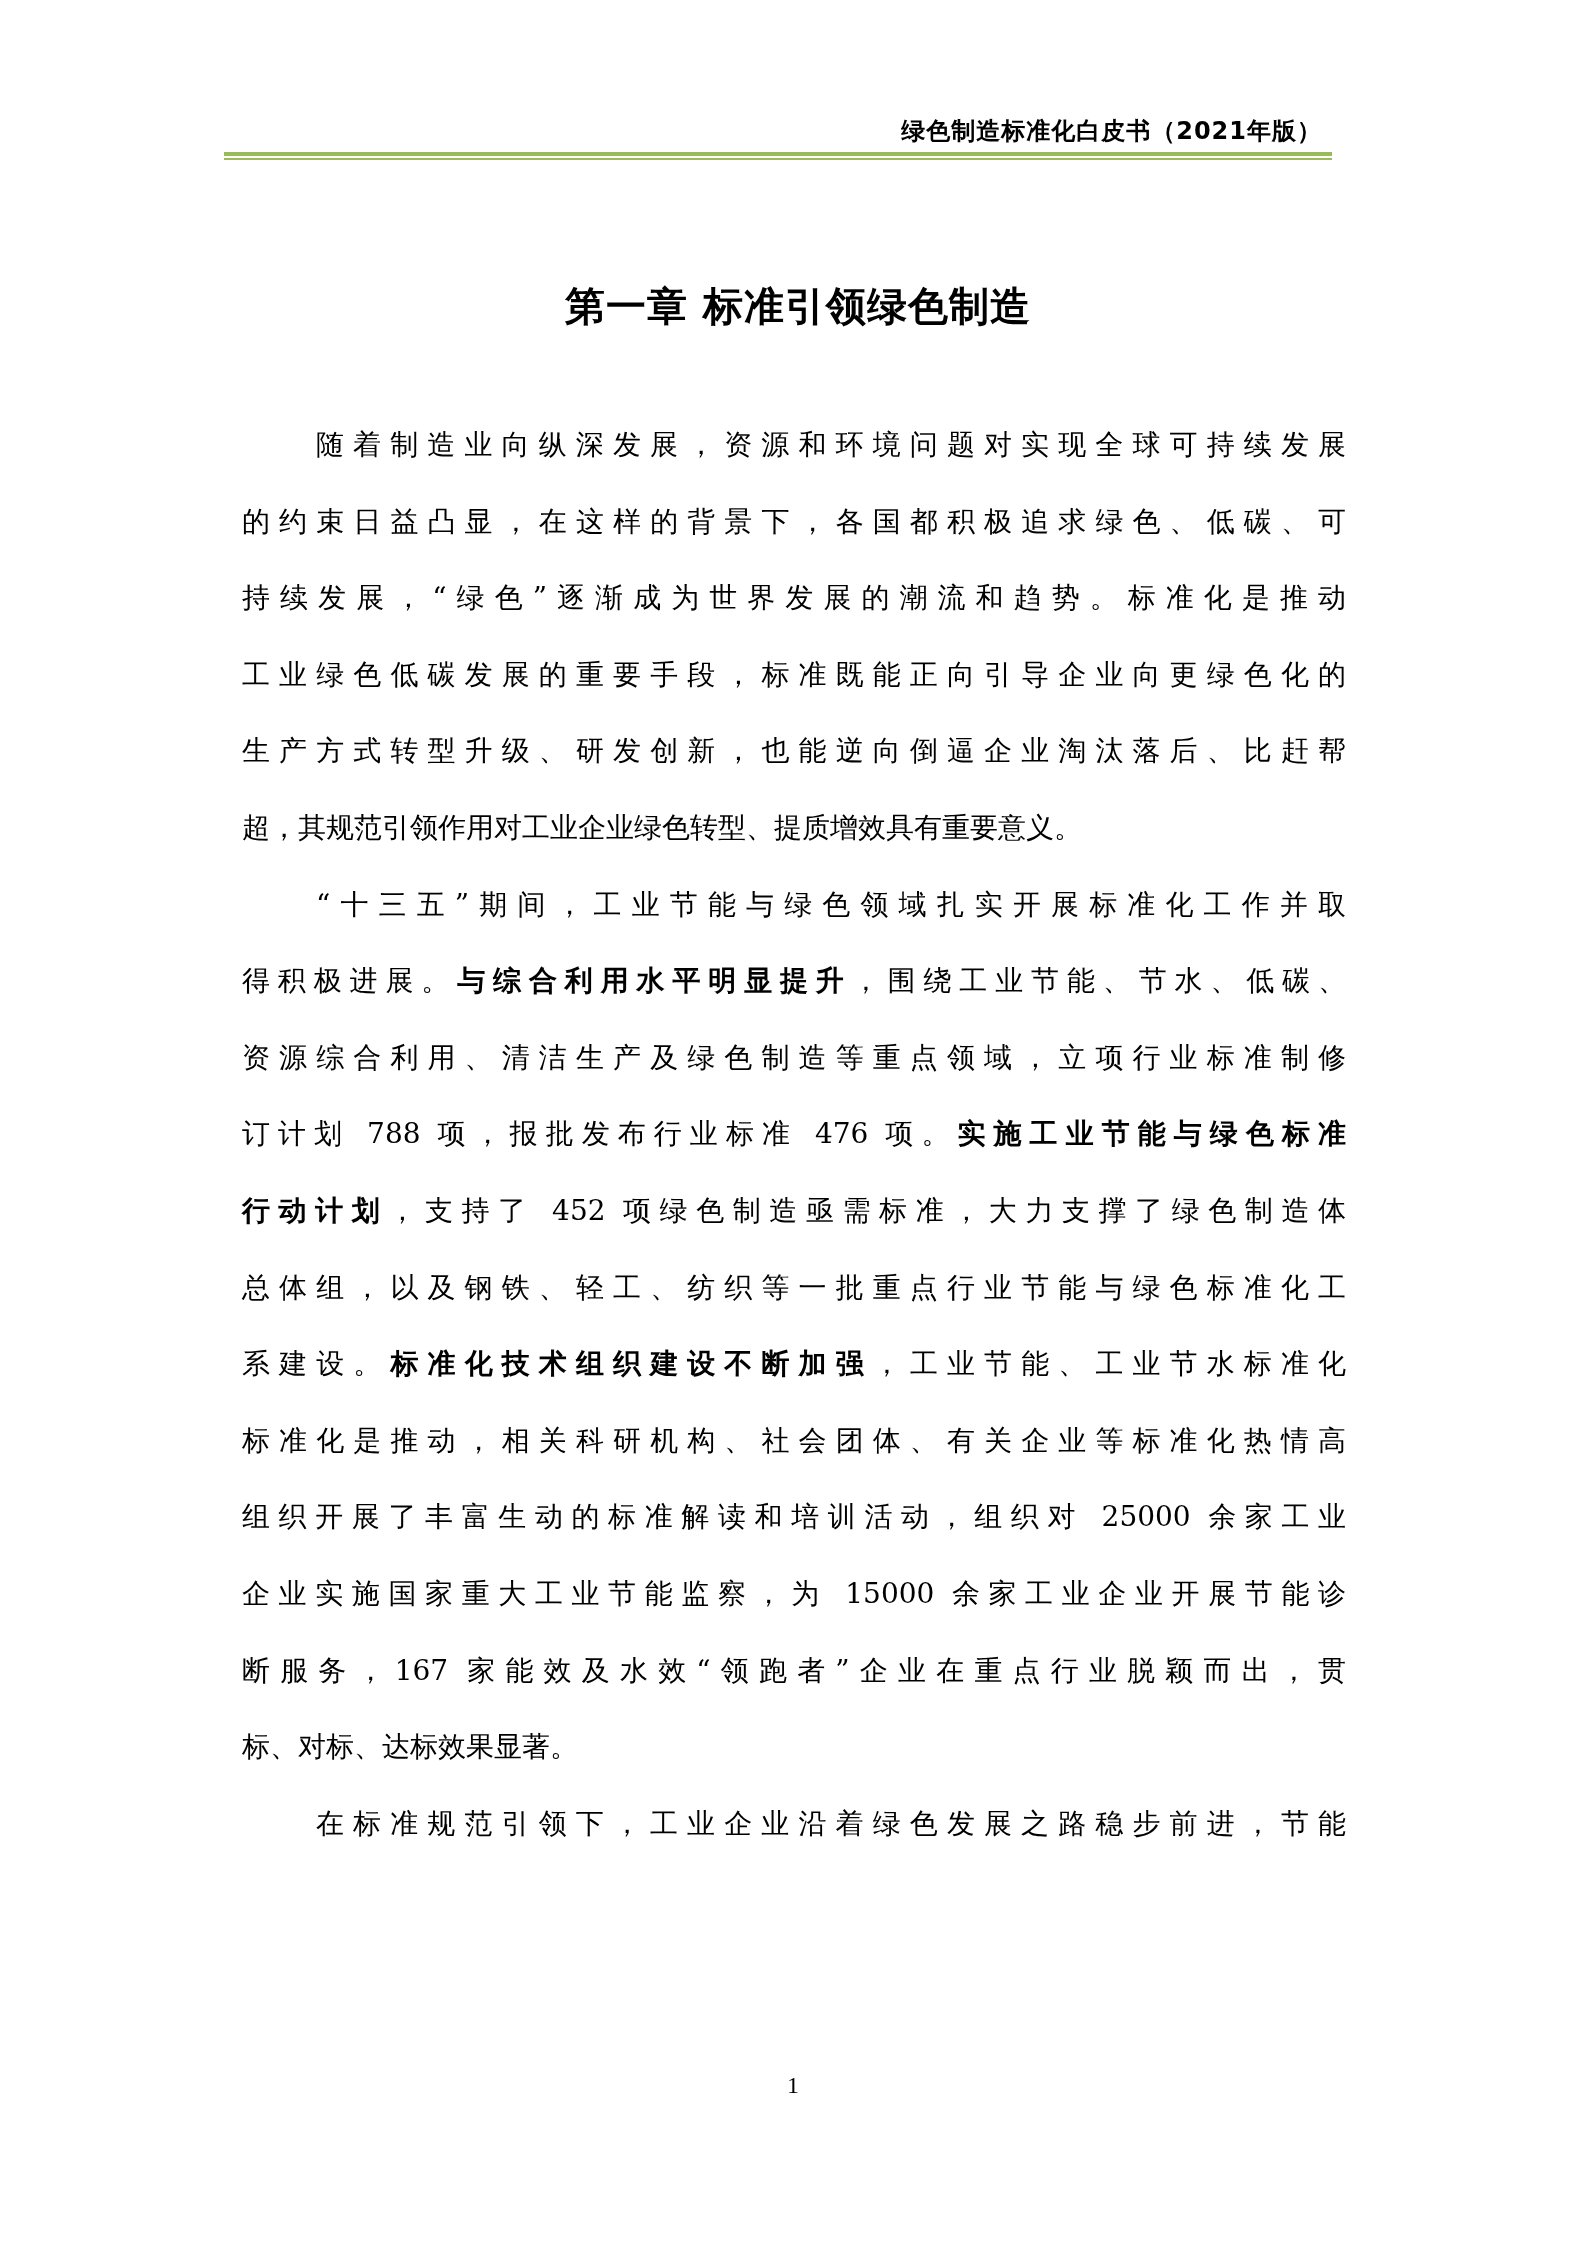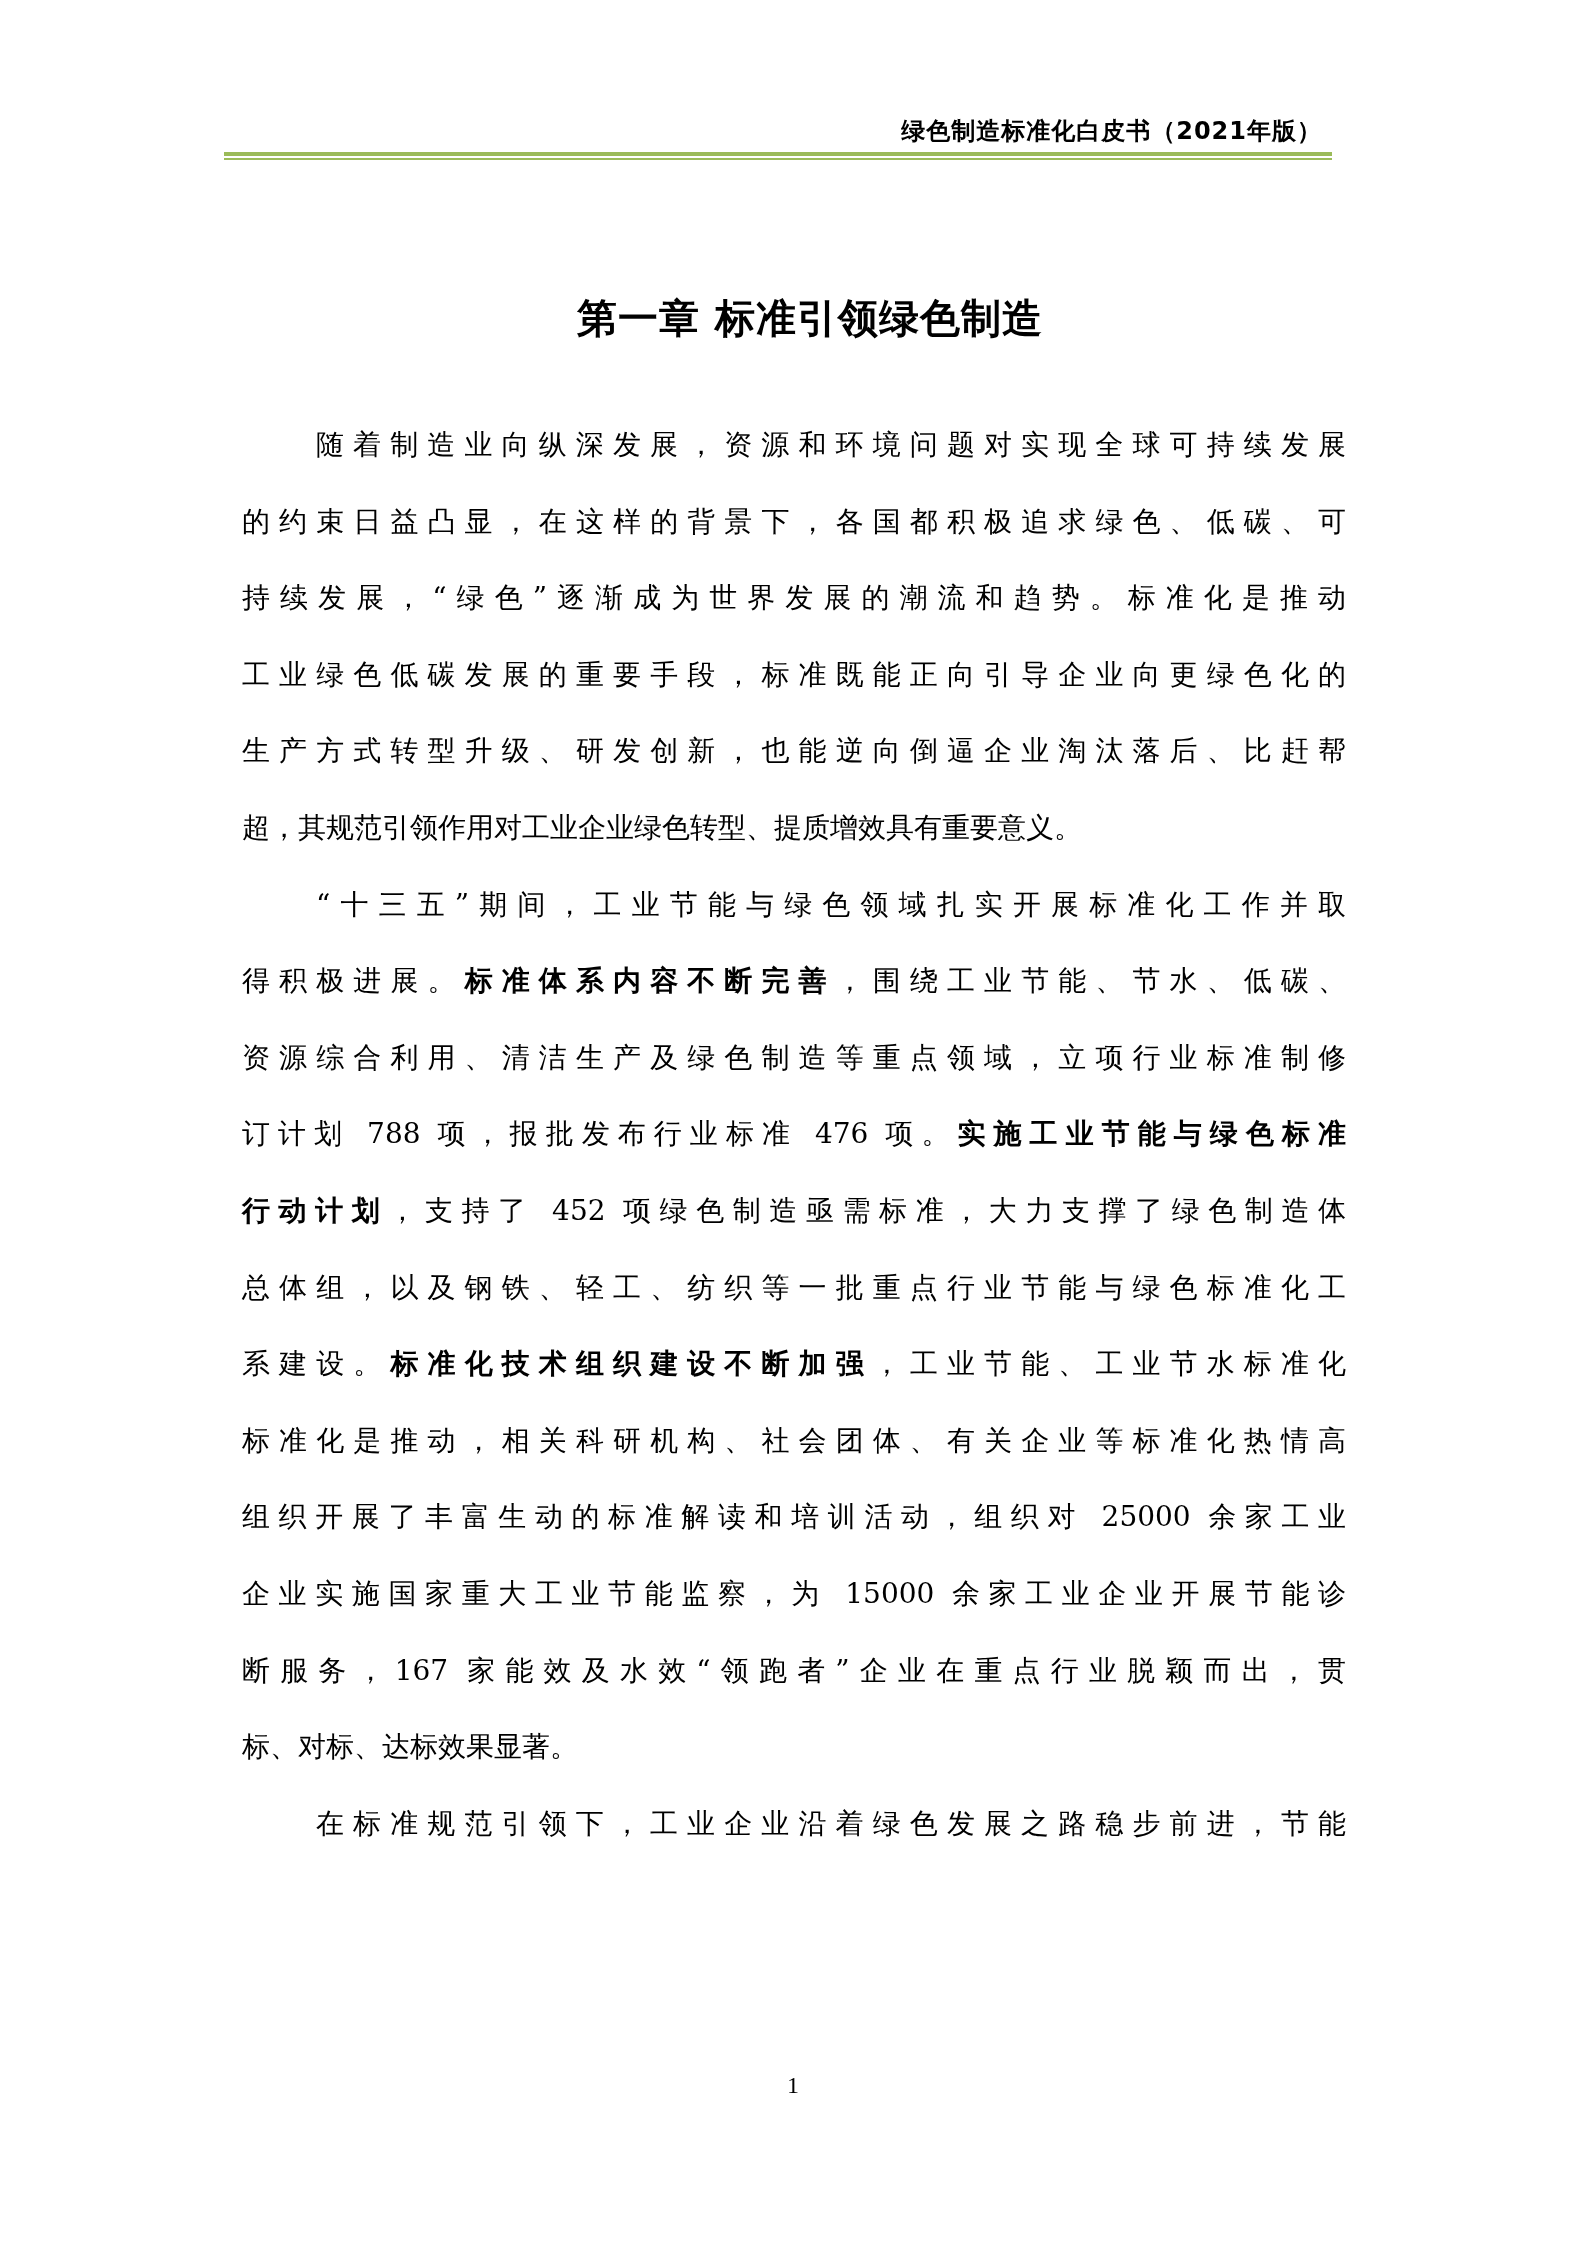--- a/index.html
+++ b/index.html
@@ -35,34 +35,34 @@
 </style>
 </head>
 <body>
 
 <div class="page-header">
   <div class="header-text">绿色制造标准化白皮书（2021年版）</div>
   <div class="header-rule-thick" style="background: rgb(155, 187, 89);"></div>
   <div class="header-rule-thin" style="background: rgb(155, 187, 89);"></div>
 </div>
 
-<h1 class="chapter-title" style="margin:16px;">第一章  标准引领绿色制造</h1>
+<h1 class="chapter-title" style="margin:4px;">第一章  标准引领绿色制造</h1>
 
 <div class="body-text" id="body-text">
     <div>
       <div class="line indent"><span>随着制造业向纵深发展，资源和环境问题对实现全球可持续发展</span></div>
       <div class="line"><span>的约束日益凸显，在这样的背景下，各国都积极追求绿色、低碳、可</span></div>
       <div class="line"><span>持续发展，“绿色”逐渐成为世界发展的潮流和趋势。标准化是推动</span></div>
       <div class="line"><span>工业绿色低碳发展的重要手段，标准既能正向引导企业向更绿色化的</span></div>
       <div class="line"><span>生产方式转型升级、研发创新，也能逆向倒逼企业淘汰落后、比赶帮</span></div>
       <div class="line last"><span>超，其规范引领作用对工业企业绿色转型、提质增效具有重要意义。</span></div>
     </div>
     <div>
       <div class="line indent"><span>“十三五”期间，工业节能与绿色领域扎实开展标准化工作并取</span></div>
-      <div class="line"><span>得积极进展。</span><b>标准体系内容不断完善</b><span>，围绕工业节能、节水、低碳、</span></div>
+      <div class="line"><span>得积极进展。</span><b>与综合利用水平明显提升</b><span>，围绕工业节能、节水、低碳、</span></div>
       <div class="line"><span>资源综合利用、清洁生产及绿色制造等重点领域，立项行业标准制修</span></div>
       <div class="line"><span>订计划 788 项，报批发布行业标准 476 项。</span><b>实施工业节能与绿色标准</b></div>
       <div class="line"><b>行动计划</b><span>，支持了 452 项绿色制造亟需标准，大力支撑了绿色制造体</span></div>
       <div class="line"><span>总体组，以及钢铁、轻工、纺织等一批重点行业节能与绿色标准化工</span></div>
       <div class="line"><span>系建设。</span><b>标准化技术组织建设不断加强</b><span>，工业节能、工业节水标准化</span></div>
       <div class="line"><span>标准化是推动，相关科研机构、社会团体、有关企业等标准化热情高</span></div>
       <div class="line"><span>组织开展了丰富生动的标准解读和培训活动，组织对 25000 余家工业</span></div>
       <div class="line"><span>企业实施国家重大工业节能监察，为 15000 余家工业企业开展节能诊</span></div>
       <div class="line"><span>断服务，167 家能效及水效“领跑者”企业在重点行业脱颖而出，贯</span></div>
       <div class="line last"><span>标、对标、达标效果显著。</span></div>

